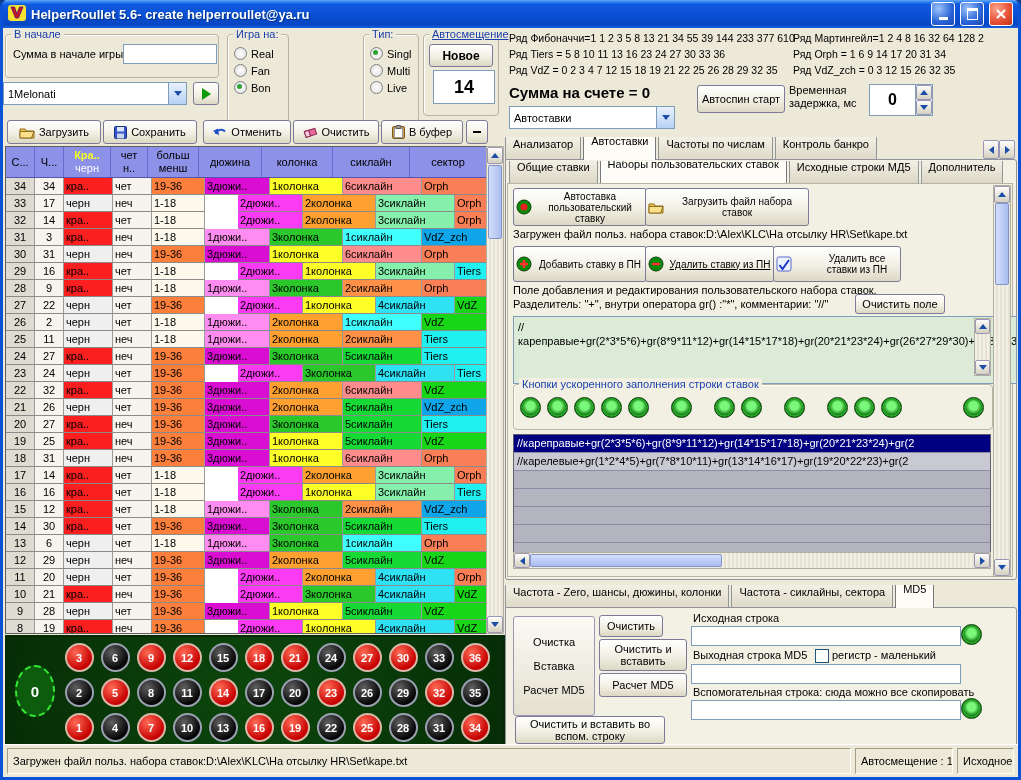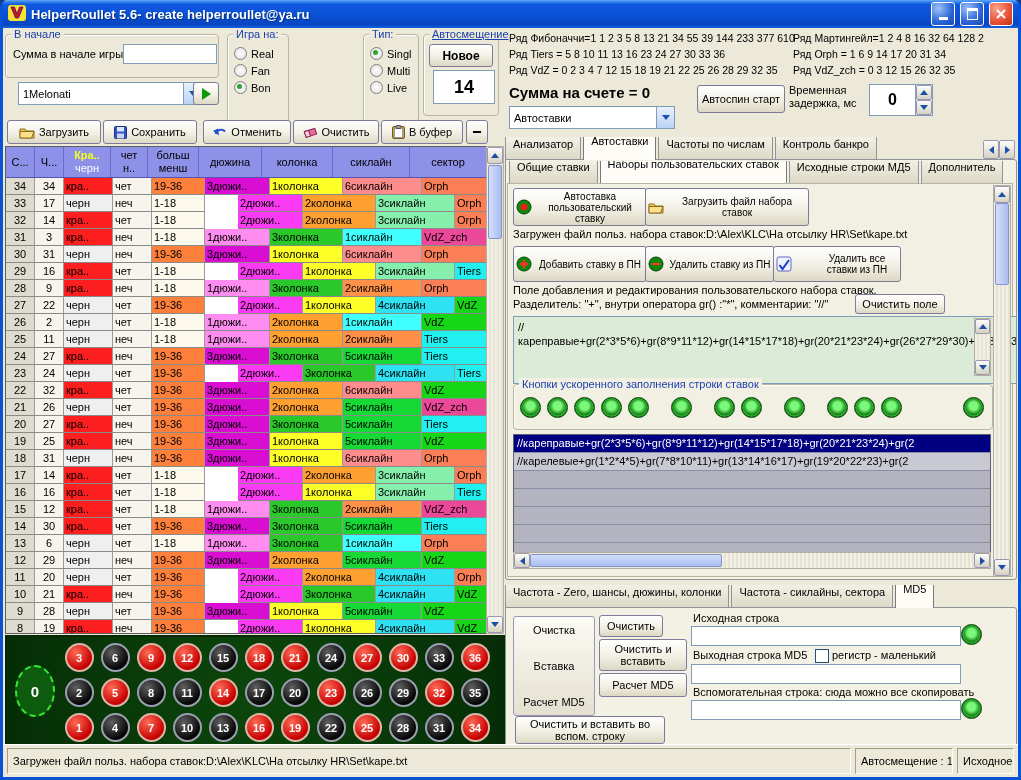--- a/index.html
+++ b/index.html
@@ -59,21 +59,21 @@
   .c-n{background:#f6f4ec;justify-content:center;padding-left:0;}
   .c-par{background:#f6f4ec;}
   .v-red{background:#fb1f1f;}
   .v-blk{background:#efefef;}
   .v-hi{background:#fc7f3c;}
   .v-lo{background:#fdf9ec;}
   .dz1{background:#ff8cf0;} .dz2{background:#fb3bf3;margin-left:33px;} .dz3{background:#d90ed2;}
   .cl1{background:#ffff28;} .cl2{background:#ffa030;} .cl3{background:#2ac82a;}
   .sl1{background:#40ffff;} .sl2{background:#ff9048;} .sl3{background:#86efac;}
   .sl4{background:#2ee2f4;} .sl5{background:#17d936;} .sl6{background:#ff8c8c;}
-  .sec-orph{background:#fb7f56;} .sec-tiers{background:#20f0f0;} .sec-vdz{background:#17d617;} .sec-zch{background:#ec4899;}
+  .sec-orph{background:#fb7f56;} .sec-tiers{background:#20f0f0;} .sec-vdz{background:#17d617;} .sec-zch{background:#0ea5e9;}
   
   .vscroll{position:absolute;width:16px;background:repeating-linear-gradient(90deg,#f2f0e6 0 2px,#e6e3d4 2px 4px);border:1px solid #b3af9e;}
   .hscroll{position:absolute;height:15px;background:repeating-linear-gradient(90deg,#f2f0e6 0 2px,#e6e3d4 2px 4px);border:1px solid #b3af9e;}
   .sbtn{position:absolute;background:linear-gradient(#fdfdfb,#d5d1c0);border:1px solid #9a96b4;border-radius:2px;
     display:flex;align-items:center;justify-content:center;}
   .sthumb{position:absolute;background:linear-gradient(90deg,#d4defc,#aabdf0);border:1px solid #8294c8;border-radius:2px;}
   .sthumb.h{background:linear-gradient(#d4defc,#aabdf0);}
   
   #board{position:absolute;left:2px;top:607px;width:496px;height:110px;border:2px solid #052805;
     background:radial-gradient(circle at 50% 50%,#0c470c,#062d06);}
@@ -91,21 +91,21 @@
   #betlist{position:absolute;left:510px;top:406px;width:476px;height:118px;background:#b4b4c0;border:1px solid #5f5f6f;overflow:hidden;}
   .lrow{height:17px;line-height:17px;padding:0 3px;border-bottom:1px solid #8c8ca4;white-space:nowrap;overflow:hidden;font-size:11px;}
   .lrow.sel{background:#000080;color:#fff;}
   .lrow.alt{background:#c9c9d4;}
   .lbl{position:absolute;white-space:nowrap;}
   .cb{position:absolute;width:12px;height:12px;border:1px solid #1c5180;background:#fff;}
   #statusbar{position:absolute;left:0;right:0;bottom:0;height:26px;background:#ece9d8;display:flex;gap:4px;padding:3px 4px;border-top:1px solid #fff;}
   .spanel{border:1px solid;border-color:#a19d89 #fdfdf8 #fdfdf8 #a19d89;padding:2px 5px;display:flex;align-items:center;
     overflow:hidden;white-space:nowrap;}
   #mdact{position:absolute;left:510px;top:588px;width:80px;height:98px;border:1px solid #9a96b4;border-radius:3px;
-    background:linear-gradient(#fbfaf4,#e4e0d0);display:flex;flex-direction:column;align-items:center;justify-content:center;gap:24px;}
+    background:linear-gradient(#fbfaf4,#e4e0d0);display:flex;flex-direction:column;align-items:center;justify-content:center;gap:12px;}
 </style>
 </head>
 <body>
 
 <div id="win">
   <div id="titlebar">
     <span><svg width="18" height="16">
           <rect width="18" height="16" rx="3" fill="#f6e232"></rect>
           <path d="M3 2 L7.5 13 L10.5 13 L15 2 L11.5 2 L9 9 L6.5 2 Z" fill="#c81616" stroke="#5a0a8a" stroke-width="0.8"></path>
         </svg></span>
@@ -124,21 +124,21 @@
   </div>
 
   <div id="content">
 
     <div class="gbox" style="left:2px;top:6px;width:212px;height:42px;">
       <span class="glabel">В начале</span>
     </div>
     <span class="lbl" style="left:10px;top:20px;">Сумма в начале игры</span>
     <input class="inp" style="left: 120px; top: 16px; width: 86px; height: 16px;" value="">
 
-    <div class="combo" style="left:15px;top:54px;width:182px;height:21px;text-align:center;">
+    <div class="combo" style="left:0;top:54px;width:182px;height:21px;text-align:center;">
       <span class="cval">1Melonati</span>
       <span class="cbtn">
           <span class="tri-d"></span>
         </span>
     </div>
     <div class="btn" style="left:190px;top:54px;width:24px;height:21px;">
       <span style="width:0;height:0;border-top:6px solid transparent;border-bottom:6px solid transparent;border-left:9px solid #0a9a0a;"></span>
     </div>
 
     <div class="gbox" style="left:224px;top:6px;width:60px;height:80px;padding-top:10px;">
@@ -677,21 +677,21 @@
           <circle cx="8" cy="8" r="7" fill="#0c8a0c" stroke="#064006"></circle>
           <path d="M8 4 V12 M4 8 H12" stroke="#ff3030" stroke-width="2.4"></path>
         </svg>
       <span style="flex:1;">Добавить ставку в ПН</span>
     </div>
     <div class="btn pbtn" style="left:642px;top:218px;width:124px;height:32px;">
       <svg width="16" height="16">
           <circle cx="8" cy="8" r="7" fill="#0c8a0c" stroke="#064006"></circle>
           <path d="M4 8 H12" stroke="#ff3030" stroke-width="2.4"></path>
         </svg>
-      <span style="flex:1;">Удалить ставку из ПН</span>
+      <span style="flex:1;text-decoration:underline;">Удалить ставку из ПН</span>
     </div>
     <div class="btn pbtn" style="left:770px;top:218px;width:122px;height:32px;gap:24px;">
       <svg width="16" height="16">
           <rect x="1" y="1" width="14" height="14" rx="2" fill="#eef2fc" stroke="#5a6ac8"></rect>
           <path d="M3.5 9 l3 4 l6.5 -9" stroke="#1a3ac8" stroke-width="2" fill="none"></path>
         </svg>
       <span style="flex:1;">Удалить все ставки из ПН</span>
     </div>
 
     <span class="lbl" style="left:510px;top:256px;">Поле добавления и редактирования пользовательского набора ставок.</span>

